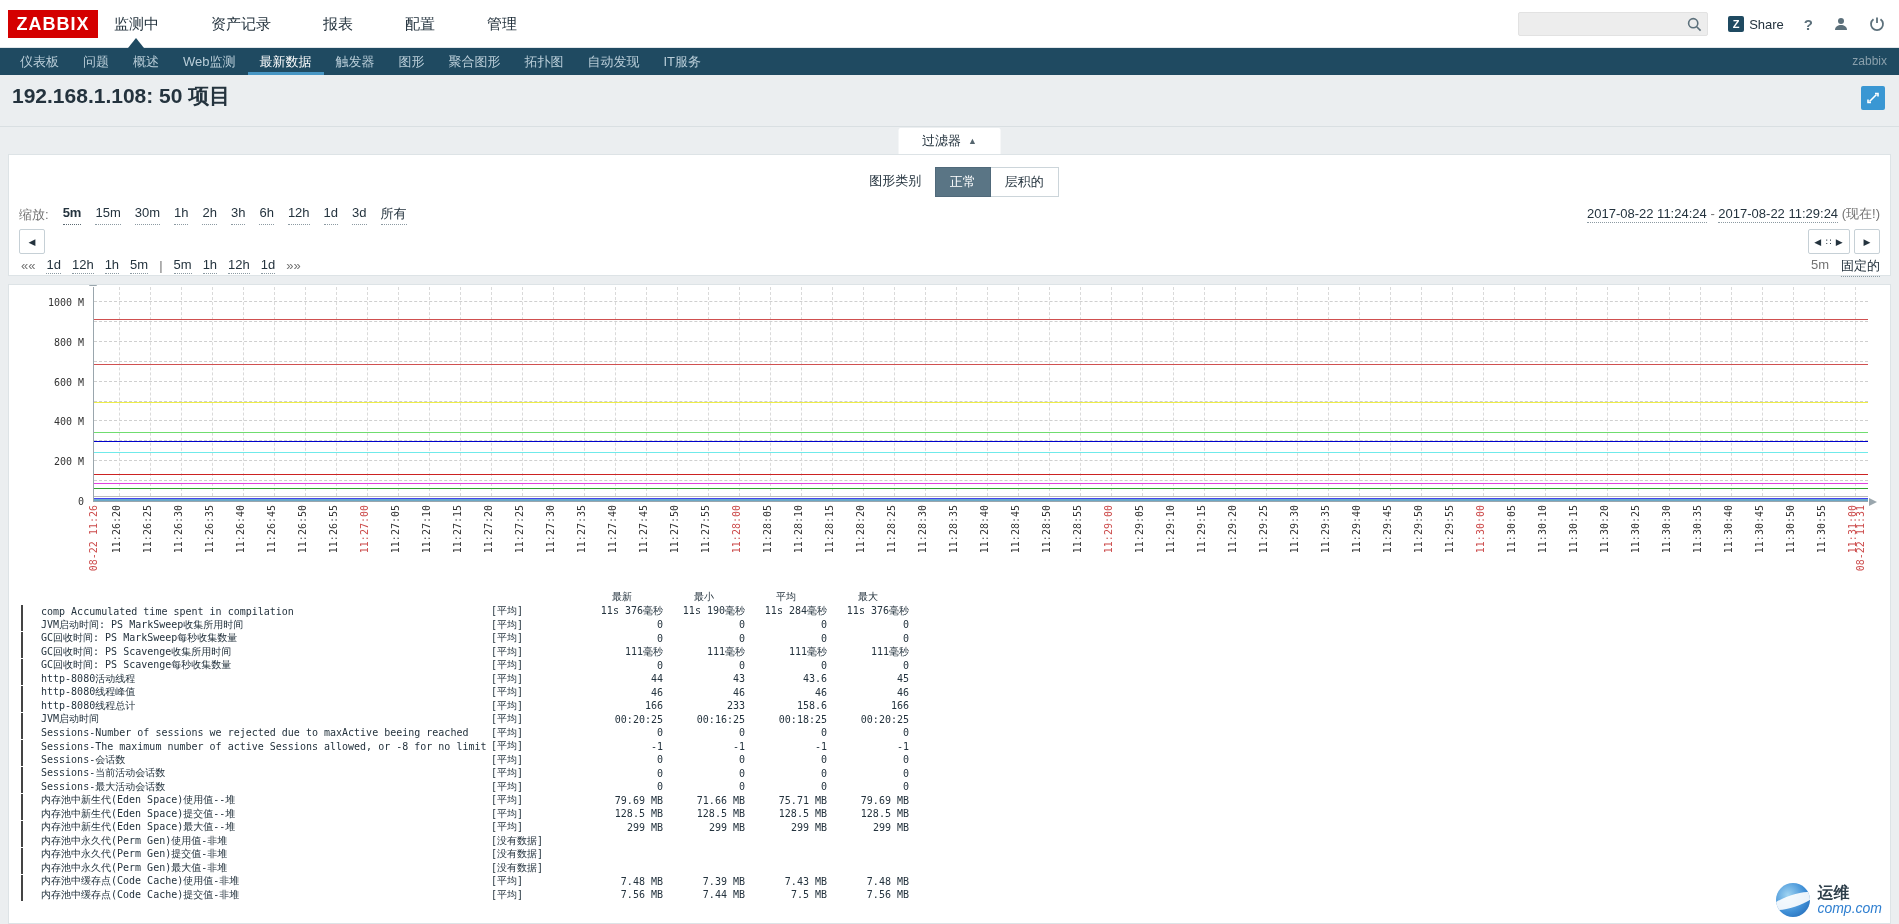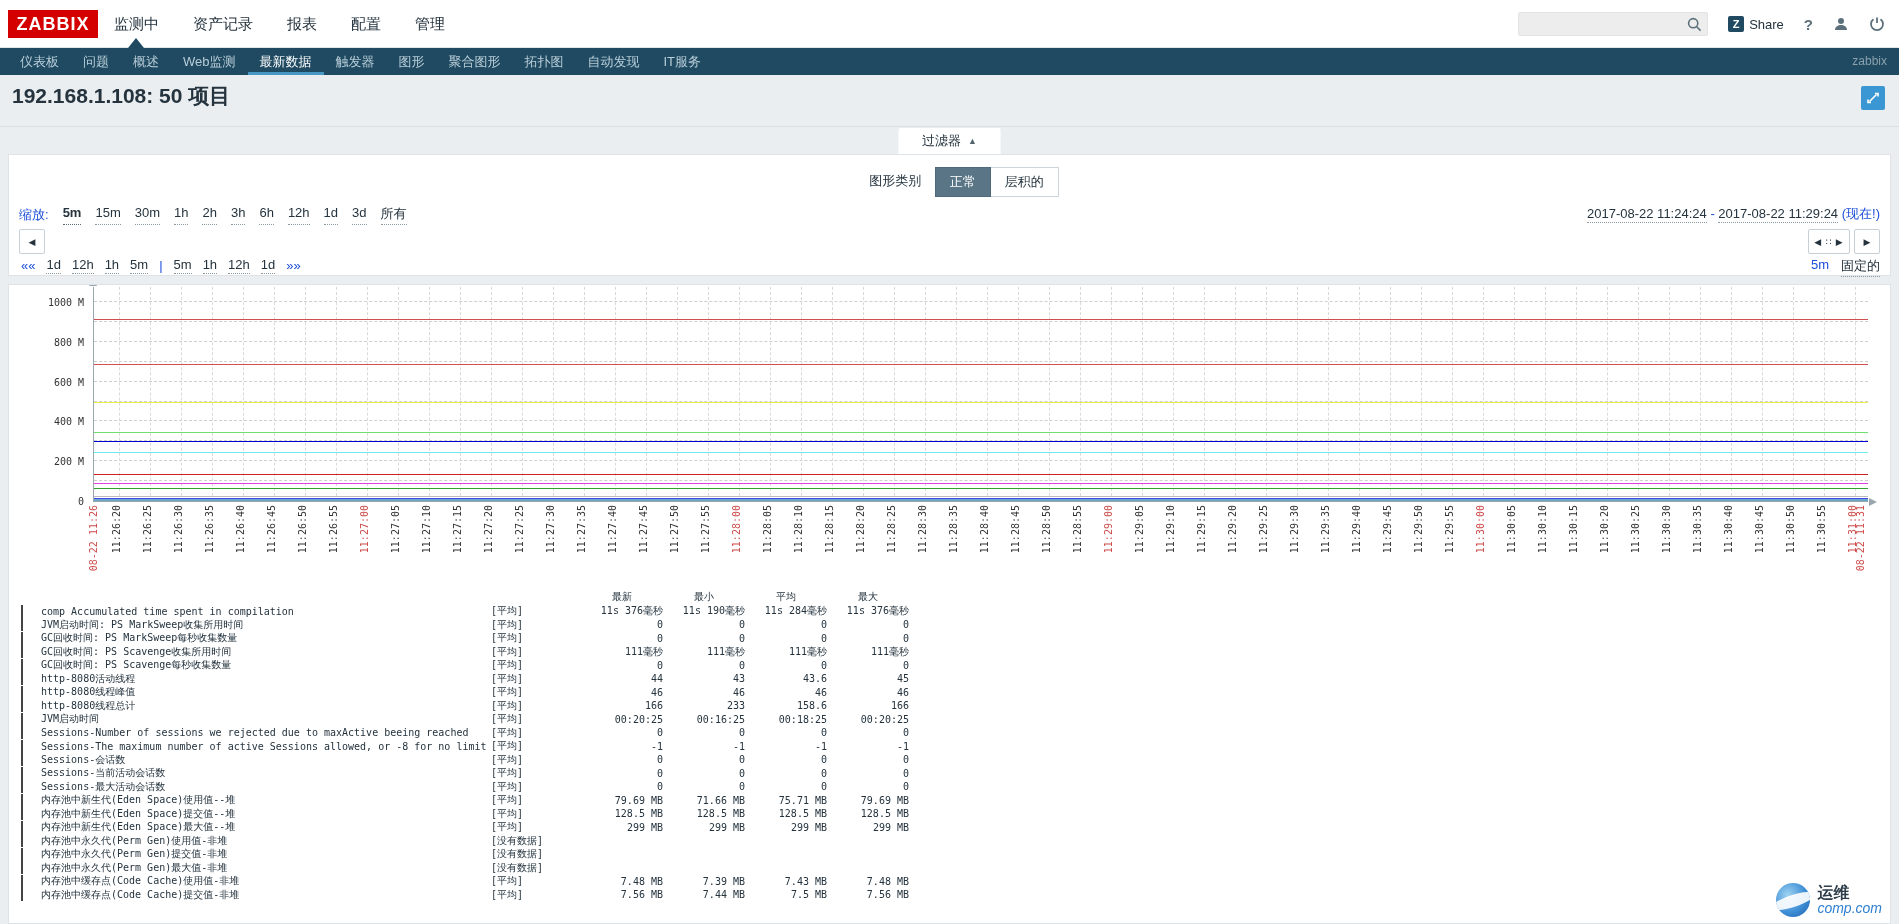--- a/index.html
+++ b/index.html
@@ -5,21 +5,21 @@
   * { box-sizing: border-box; }
   html,body { margin:0; padding:0; }
   body {
     width:1899px; height:924px; position:relative; overflow:hidden;
     background:#ebeef0; font-family:"Liberation Sans",sans-serif; color:#24333e;
   }
   
   .topbar { position:absolute; top:0; left:0; right:0; height:48px; background:#fff; border-bottom:1px solid #e2e7ea; z-index:5; }
   .zbx-logo { position:absolute; left:8px; top:10px; width:90px; height:28px; background:#d40000; color:#fff;
     font-weight:bold; font-size:18px; letter-spacing:1px; display:flex; align-items:center; justify-content:center; }
-  .top-menu { position:absolute; left:114px; top:0; height:48px; display:flex; align-items:center; gap:34px; font-size:15px; }
+  .top-menu { position:absolute; left:114px; top:0; height:48px; display:flex; align-items:center; gap:52px; font-size:15px; }
   .top-menu span { cursor:pointer; }
   .notch { position:absolute; left:128px; top:38px; width:0; height:0;
     border-left:8px solid transparent; border-right:8px solid transparent; border-bottom:10px solid #1f4a61; }
   .top-right { position:absolute; right:14px; top:12px; display:flex; align-items:center; gap:20px; }
   .search-box { width:190px; height:24px; background:#ededed; border:1px solid #e2e2e2; border-radius:2px; position:relative; }
   .search-box input { position:absolute; left:4px; top:0; width:158px; height:22px; border:none; background:transparent; outline:none; font-size:12px; }
   .search-box .mag { position:absolute; right:5px; top:4px; }
   .share { display:flex; align-items:center; gap:5px; font-size:13px; color:#24333e; cursor:pointer; }
   .share .zbadge { width:16px; height:16px; background:#1f4a61; color:#fff; font-size:11px; font-weight:bold;
     display:flex; align-items:center; justify-content:center; border-radius:2px; }
@@ -41,21 +41,21 @@
   .filter-panel { position:absolute; top:154px; left:8px; right:8px; height:122px; background:#fff; border:1px solid #dde3e6; }
   .gtype-row { position:absolute; top:12px; left:0; right:0; text-align:center; font-size:13px;padding-left:29px; }
   .gtype-row .glabel { margin-right:10px; }
   .segwrap { display:inline-flex; vertical-align:middle; }
   .seg { font-size:13px; padding:5px 14px; border:1px solid #ccd5da; background:#fff; color:#24333e; cursor:pointer; }
   .seg.active { background:#5a7585; border-color:#50697a; color:#fff; }
   .seg + .seg { border-left:none; }
   .zoom-row { position:absolute; top:50px; left:10px; display:flex; align-items:center; gap:14px; font-size:13px; }
   .link { color:#24333e; border-bottom:1px dotted #8c9aa2; padding-bottom:1px; cursor:pointer; white-space:nowrap; }
   .link.bold { font-weight:bold; border-bottom-color:#5c6a72; }
-  .plain { color:#1d4ed8; white-space:nowrap; }
+  .plain { color:#737373; white-space:nowrap; }
   .date-row { position:absolute; top:50px; right:10px; font-size:13px; }
   .scroll-row { position:absolute; top:74px; left:8px; right:8px; height:26px; }
   .tbtn { display:inline-flex; align-items:center; justify-content:center; height:25px; min-width:26px; background:#fff;
     border:1px solid #c6d0d6; border-radius:2px; color:#24333e; font-size:9px; cursor:pointer; }
   .tbtn.handle { width:42px; letter-spacing:1px; }
   .scroll-right { position:absolute; right:2px; top:0; display:flex; gap:4px; }
   .nav-row { position:absolute; top:102px; left:12px; display:flex; gap:11px; font-size:13px; align-items:center; }
   .fixed-row { position:absolute; top:102px; right:10px; font-size:13px; display:flex; gap:12px; }
   
   .graph-panel { position:absolute; top:284px; left:8px; right:8px; bottom:0; background:#fff; border:1px solid #dde3e6; overflow:hidden; }

